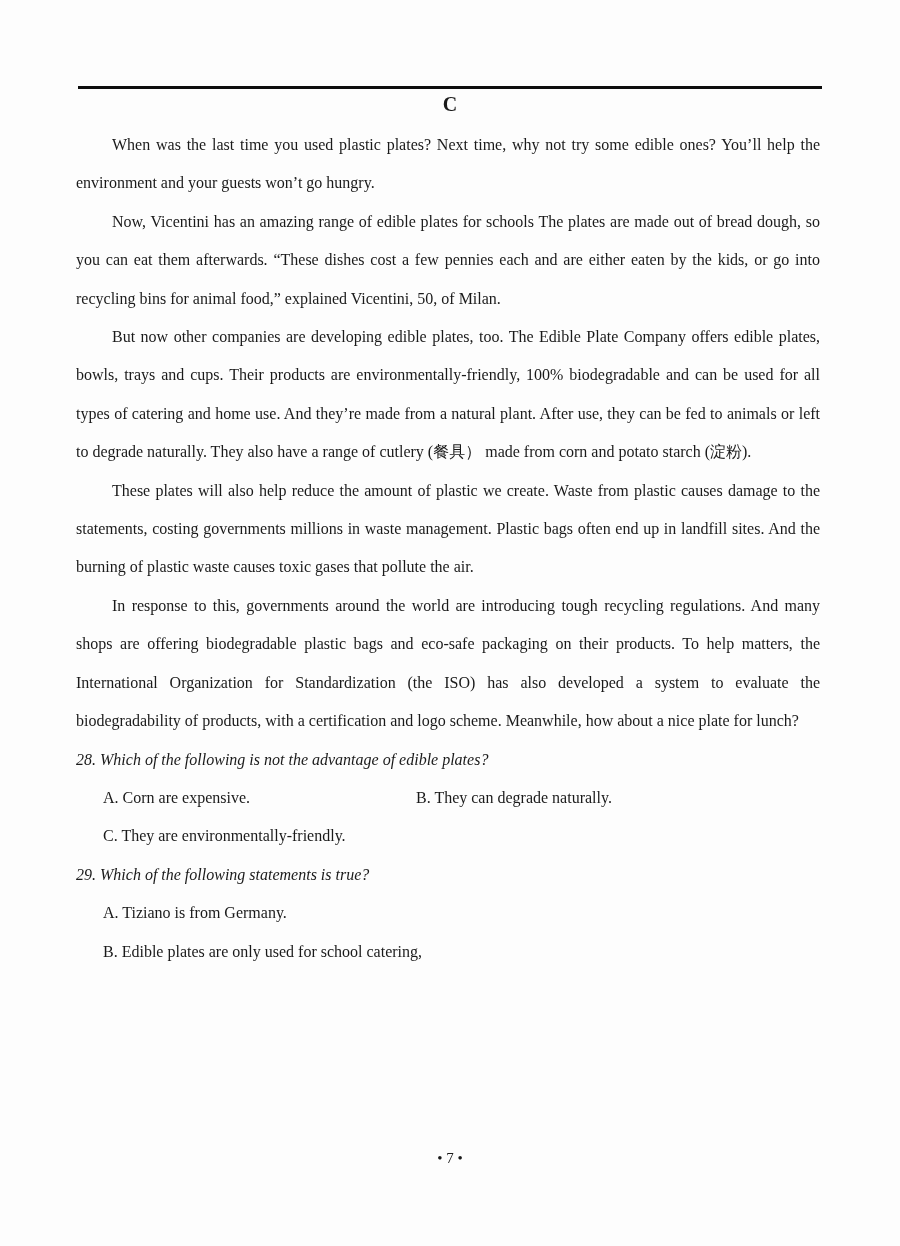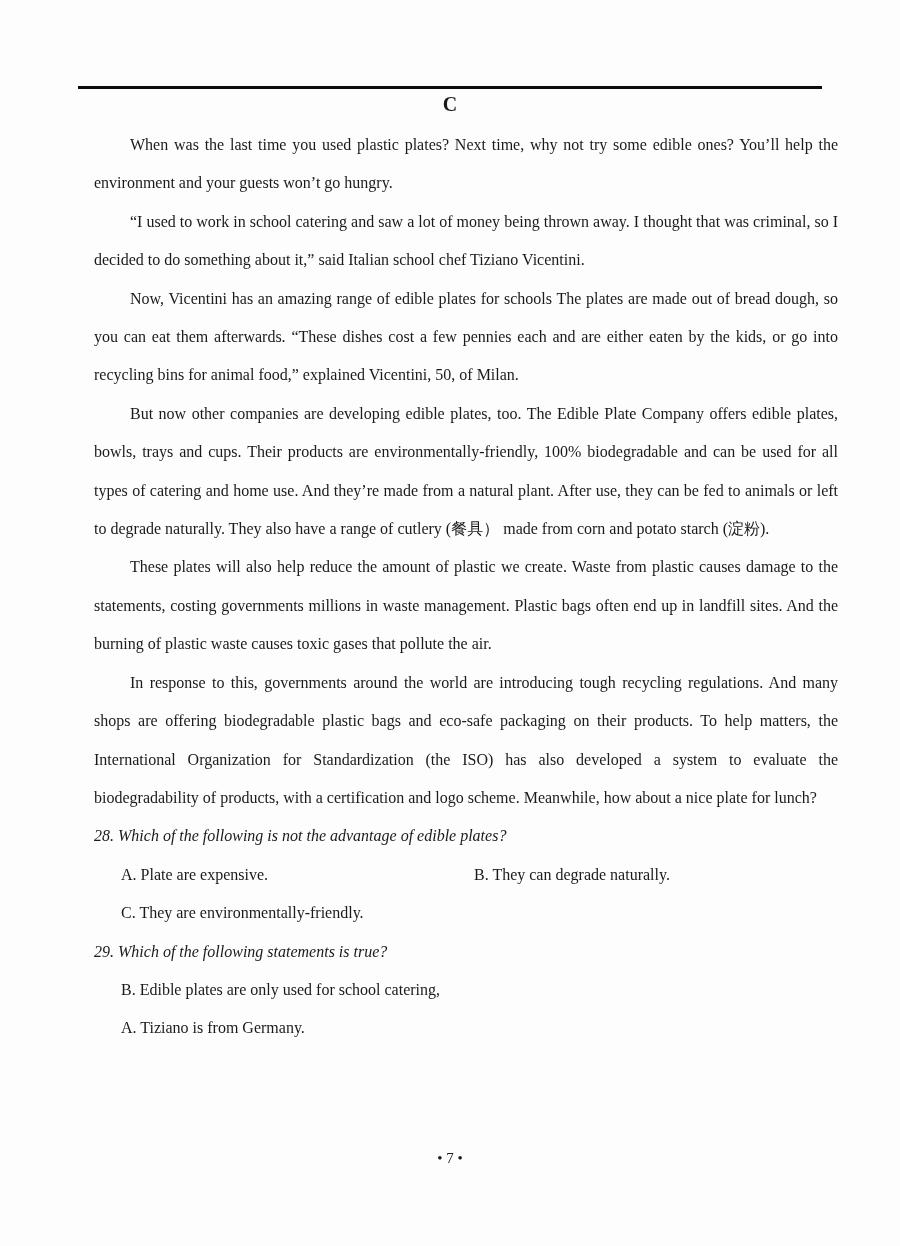--- a/index.html
+++ b/index.html
@@ -30,21 +30,21 @@
     position: absolute;
     left: 0;
     top: 93px;
     width: 900px;
     text-align: center;
     font-size: 20px;
     font-weight: 700;
   }
   .content {
     position: absolute;
-    left: 94px;
+    left: 76px;
     top: 126px;
     width: 744px;
     font-size: 16px;
     line-height: 38.4px;
   }
   .content p.para {
     margin: 0;
     text-align: justify;
     text-indent: 36px;
   }
@@ -55,21 +55,20 @@
   .opt-row {
     display: flex;
   }
   .opt-cell-left {
     width: 340px;
     padding-left: 27px;
     box-sizing: border-box;
   }
   .opt-cell-right {
     flex: 1;
-    margin-left: 40px;
   }
   .opt-line {
     padding-left: 27px;
   }
   .footer {
     position: absolute;
     left: 0;
     top: 1150px;
     width: 900px;
     text-align: center;
@@ -81,40 +80,39 @@
 
 <div class="page">
 
   <div class="top-rule"></div>
 
   <div class="section-heading">C</div>
 
   <div class="content">
 
     <p class="para">When was the last time you used plastic plates? Next time, why not try some edible ones? You’ll help the environment and your guests won’t go hungry.</p>
-    <p class="para">“I used to work in school catering and saw a lot of money being thrown away. I thought that was criminal, so I decided to do something about it,” said Italian school chef Tiziano Vicentini.</p>
     <p class="para">Now, Vicentini has an amazing range of edible plates for schools The plates are made out of bread dough, so you can eat them afterwards. “These dishes cost a few pennies each and are either eaten by the kids, or go into recycling bins for animal food,” explained Vicentini, 50, of Milan.</p>
     <p class="para">But now other companies are developing edible plates, too. The Edible Plate Company offers edible plates, bowls, trays and cups. Their products are environmentally-friendly, 100% biodegradable and can be used for all types of catering and home use. And they’re made from a natural plant. After use, they can be fed to animals or left to degrade naturally. They also have a range of cutlery (餐具） made from corn and potato starch (淀粉).</p>
     <p class="para">These plates will also help reduce the amount of plastic we create. Waste from plastic causes damage to the statements, costing governments millions in waste management. Plastic bags often end up in landfill sites. And the burning of plastic waste causes toxic gases that pollute the air.</p>
     <p class="para">In response to this, governments around the world are introducing tough recycling regulations. And many shops are offering biodegradable plastic bags and eco-safe packaging on their products. To help matters, the International Organization for Standardization (the ISO) has also developed a system to evaluate the biodegradability of products, with a certification and logo scheme. Meanwhile, how about a nice plate for lunch?</p>
 
     <div class="question-block">
       <div class="q-text">28. Which of the following is not the advantage of edible plates?</div>
       <div class="opt-row">
-        <div class="opt-cell-left">A. Plate are expensive.</div>
+        <div class="opt-cell-left">A. Corn are expensive.</div>
         <div class="opt-cell-right">B. They can degrade naturally.</div>
       </div>
       <div class="opt-row">
         <div class="opt-cell-left">C. They are environmentally-friendly.</div>
       </div>
     </div>
 
     <div class="question-block">
       <div class="q-text">29. Which of the following statements is true?</div>
+      <div class="opt-line">A. Tiziano is from Germany.</div>
       <div class="opt-line">B. Edible plates are only used for school catering,</div>
-      <div class="opt-line">A. Tiziano is from Germany.</div>
     </div>
 
   </div>
 
   <div class="footer">• 7 •</div>
 
 </div>
 
 </body></html>

